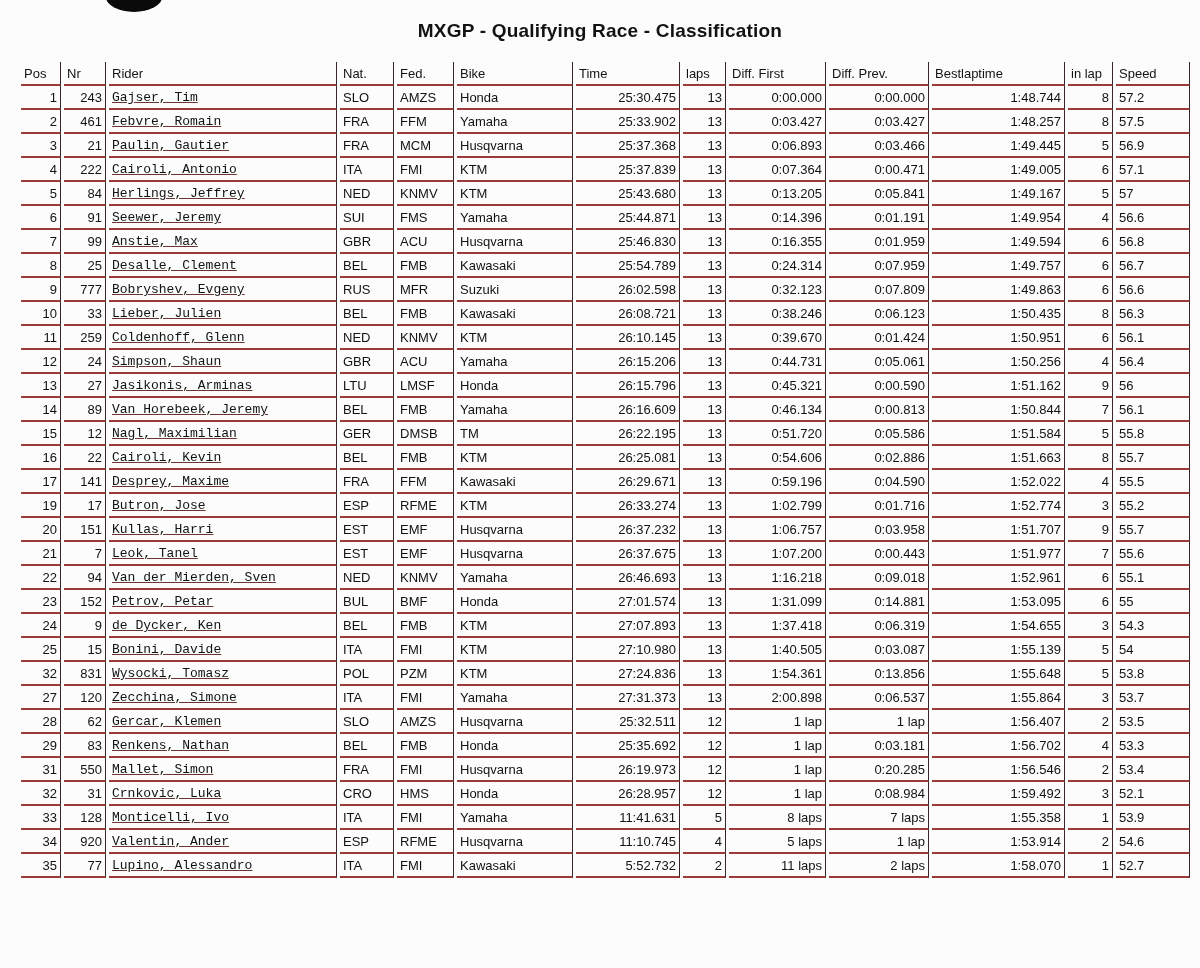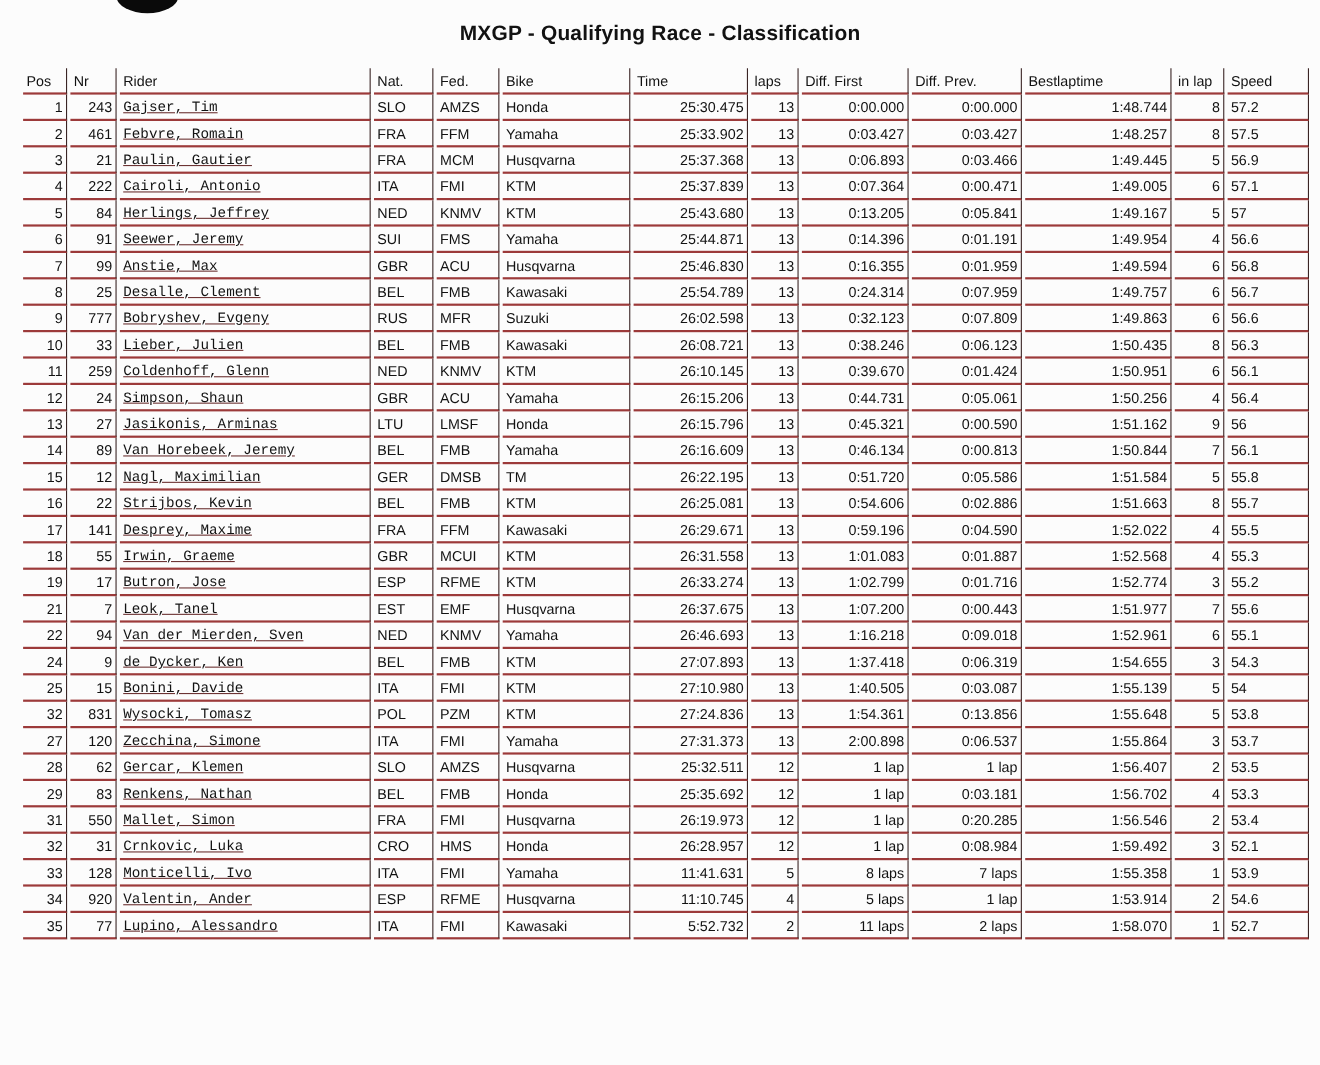--- a/index.html
+++ b/index.html
@@ -341,21 +341,21 @@
           <td class="al-right">13</td>
           <td class="al-right">0:51.720</td>
           <td class="al-right">0:05.586</td>
           <td class="al-right">1:51.584</td>
           <td class="al-right">5</td>
           <td class="al-left">55.8</td>
         </tr>
         <tr>
           <td class="al-right">16</td>
           <td class="al-right">22</td>
-          <td class="al-left"><span class="rider-link">Strijbos, Kevin</span></td>
+          <td class="al-left"><span class="rider-link">Cairoli, Kevin</span></td>
           <td class="al-left">BEL</td>
           <td class="al-left">FMB</td>
           <td class="al-left">KTM</td>
           <td class="al-right">26:25.081</td>
           <td class="al-right">13</td>
           <td class="al-right">0:54.606</td>
           <td class="al-right">0:02.886</td>
           <td class="al-right">1:51.663</td>
           <td class="al-right">8</td>
           <td class="al-left">55.7</td>
@@ -369,48 +369,48 @@
           <td class="al-left">Kawasaki</td>
           <td class="al-right">26:29.671</td>
           <td class="al-right">13</td>
           <td class="al-right">0:59.196</td>
           <td class="al-right">0:04.590</td>
           <td class="al-right">1:52.022</td>
           <td class="al-right">4</td>
           <td class="al-left">55.5</td>
         </tr>
         <tr>
-          <td class="al-right">18</td>
-          <td class="al-right">55</td>
-          <td class="al-left"><span class="rider-link">Irwin, Graeme</span></td>
-          <td class="al-left">GBR</td>
-          <td class="al-left">MCUI</td>
-          <td class="al-left">KTM</td>
-          <td class="al-right">26:31.558</td>
-          <td class="al-right">13</td>
-          <td class="al-right">1:01.083</td>
-          <td class="al-right">0:01.887</td>
-          <td class="al-right">1:52.568</td>
-          <td class="al-right">4</td>
-          <td class="al-left">55.3</td>
-        </tr>
-        <tr>
           <td class="al-right">19</td>
           <td class="al-right">17</td>
           <td class="al-left"><span class="rider-link">Butron, Jose</span></td>
           <td class="al-left">ESP</td>
           <td class="al-left">RFME</td>
           <td class="al-left">KTM</td>
           <td class="al-right">26:33.274</td>
           <td class="al-right">13</td>
           <td class="al-right">1:02.799</td>
           <td class="al-right">0:01.716</td>
           <td class="al-right">1:52.774</td>
           <td class="al-right">3</td>
           <td class="al-left">55.2</td>
+        </tr>
+        <tr>
+          <td class="al-right">20</td>
+          <td class="al-right">151</td>
+          <td class="al-left"><span class="rider-link">Kullas, Harri</span></td>
+          <td class="al-left">EST</td>
+          <td class="al-left">EMF</td>
+          <td class="al-left">Husqvarna</td>
+          <td class="al-right">26:37.232</td>
+          <td class="al-right">13</td>
+          <td class="al-right">1:06.757</td>
+          <td class="al-right">0:03.958</td>
+          <td class="al-right">1:51.707</td>
+          <td class="al-right">9</td>
+          <td class="al-left">55.7</td>
         </tr>
         <tr>
           <td class="al-right">21</td>
           <td class="al-right">7</td>
           <td class="al-left"><span class="rider-link">Leok, Tanel</span></td>
           <td class="al-left">EST</td>
           <td class="al-left">EMF</td>
           <td class="al-left">Husqvarna</td>
           <td class="al-right">26:37.675</td>
           <td class="al-right">13</td>
@@ -427,20 +427,35 @@
           <td class="al-left">NED</td>
           <td class="al-left">KNMV</td>
           <td class="al-left">Yamaha</td>
           <td class="al-right">26:46.693</td>
           <td class="al-right">13</td>
           <td class="al-right">1:16.218</td>
           <td class="al-right">0:09.018</td>
           <td class="al-right">1:52.961</td>
           <td class="al-right">6</td>
           <td class="al-left">55.1</td>
+        </tr>
+        <tr>
+          <td class="al-right">23</td>
+          <td class="al-right">152</td>
+          <td class="al-left"><span class="rider-link">Petrov, Petar</span></td>
+          <td class="al-left">BUL</td>
+          <td class="al-left">BMF</td>
+          <td class="al-left">Honda</td>
+          <td class="al-right">27:01.574</td>
+          <td class="al-right">13</td>
+          <td class="al-right">1:31.099</td>
+          <td class="al-right">0:14.881</td>
+          <td class="al-right">1:53.095</td>
+          <td class="al-right">6</td>
+          <td class="al-left">55</td>
         </tr>
         <tr>
           <td class="al-right">24</td>
           <td class="al-right">9</td>
           <td class="al-left"><span class="rider-link">de Dycker, Ken</span></td>
           <td class="al-left">BEL</td>
           <td class="al-left">FMB</td>
           <td class="al-left">KTM</td>
           <td class="al-right">27:07.893</td>
           <td class="al-right">13</td>

